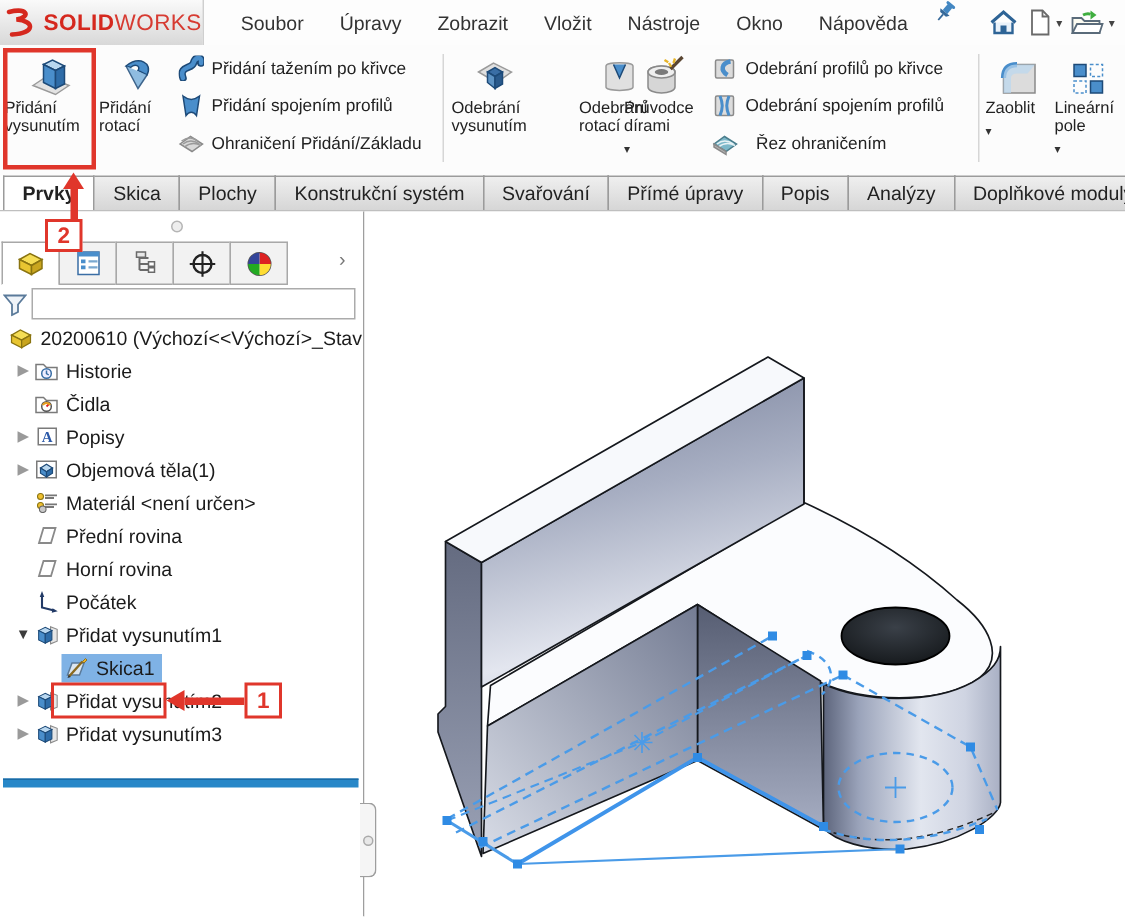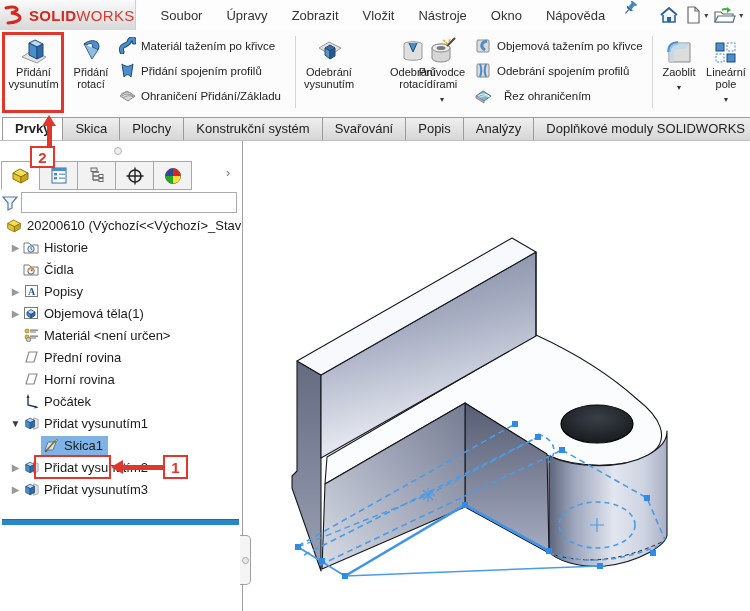--- a/index.html
+++ b/index.html
@@ -14,21 +14,21 @@
   .logo .works{font-weight:normal;opacity:.9;}
   .menus{display:flex;align-items:center;gap:2px;margin-left:14px;}
   .menu-item{font-size:13px;color:#333;padding:5px 11px;cursor:default;}
   .pin{margin-left:6px;}
   .qsep{width:1px;height:22px;background:#d0d0d0;margin:0 8px 0 10px;}
   .qbtn{display:flex;align-items:center;padding:2px 3px;}
   .caret{font-size:8px;color:#444;margin-left:3px;}
 
   
   .ribbon{position:absolute;left:0;top:30px;width:750px;height:87px;background:#fcfcfc;}
-  .rbtn{position:absolute;top:4px;text-align:center;font-size:11px;line-height:12px;color:#222;}
+  .rbtn{position:absolute;top:4px;font-size:11px;line-height:12px;color:#222;}
   .rbtn .ric{height:32px;display:flex;align-items:flex-end;justify-content:center;}
   .rlist{position:absolute;display:flex;align-items:center;gap:5px;font-size:11.5px;color:#222;white-space:nowrap;}
   .rsep{position:absolute;top:6px;width:1px;height:72px;background:#d6d6d6;}
   .rcaret{font-size:8px;color:#333;display:block;margin-top:4px;}
 
   
   .cmdtabs{position:absolute;left:0;top:117px;width:750px;height:24px;border-bottom:1px solid #bfbfbf;display:flex;align-items:flex-end;padding-left:2px;box-sizing:border-box;background:#fff;}
   .ctab{font-size:13px;color:#222;background:linear-gradient(180deg,#efefef,#d6d6d6);border:1px solid #9b9b9b;border-bottom:none;padding:3px 12px 4px 12px;margin-right:-1px;white-space:nowrap;}
   .ctab.active{background:#fff;font-weight:bold;position:relative;}
 
@@ -156,21 +156,21 @@
       </svg>
         </div>
       <div>Přidání rotací</div>
     </div>
 
     <div class="rlist" style="left:119px;top:7px;">
       <svg width="17" height="17" viewBox="0 0 17 17">
           <path d="M3,15 C0,7 9,9 10,5 S16,0 15,5" fill="none" stroke="#1d4a78" stroke-width="5" stroke-linecap="round"></path>
           <path d="M3,15 C0,7 9,9 10,5 S16,0 15,5" fill="none" stroke="#4a8ecb" stroke-width="3" stroke-linecap="round"></path>
         </svg>
-      <span>Materiál tažením po křivce</span>
+      <span>Přidání tažením po křivce</span>
     </div>
     <div class="rlist" style="left:119px;top:32px;">
       <svg width="17" height="17" viewBox="0 0 17 17">
           <path d="M3,2 C7,5 10,5 14,2 L12,15 C10,12 7,12 5,15 Z" fill="#4a8ecb" stroke="#1d4a78"></path>
         </svg>
       <span>Přidání spojením profilů</span>
     </div>
     <div class="rlist" style="left:119px;top:57px;">
       <svg width="17" height="17" viewBox="0 0 17 17">
           <polygon points="1,9 8,4 16,9 9,14" fill="#d9d9d9" stroke="#8a8a8a"></polygon>
@@ -215,21 +215,21 @@
         </div>
       <div>Průvodce dírami</div>
       <span class="rcaret">▾</span>
     </div>
 
     <div class="rlist" style="left:475px;top:7px;">
       <svg width="17" height="17" viewBox="0 0 17 17">
           <rect x="2" y="3" width="12" height="12" rx="1" fill="#dcdcdc" stroke="#8a8a8a"></rect>
           <path d="M12,4 C6,5 5,10 10,13" fill="none" stroke="#4a8ecb" stroke-width="3"></path>
         </svg>
-      <span>Objemová tažením po křivce</span>
+      <span>Odebrání profilů po křivce</span>
     </div>
     <div class="rlist" style="left:475px;top:32px;">
       <svg width="17" height="17" viewBox="0 0 17 17">
           <rect x="2" y="2" width="12" height="13" rx="1" fill="#dcdcdc" stroke="#8a8a8a"></rect>
           <path d="M5,2 C7,7 7,10 5,15 M11,2 C9,7 9,10 11,15" fill="none" stroke="#4a8ecb" stroke-width="2"></path>
         </svg>
       <span>Odebrání spojením profilů</span>
     </div>
     <div class="rlist" style="left:475px;top:57px;gap:12px;">
       <svg width="17" height="17" viewBox="0 0 17 17">
@@ -267,20 +267,21 @@
       <span class="rcaret">▾</span>
     </div>
   </div>
 
   <div class="cmdtabs">
     <span class="ctab active">Prvky</span>
     <span class="ctab">Skica</span>
     <span class="ctab">Plochy</span>
     <span class="ctab">Konstrukční systém</span>
     <span class="ctab">Svařování</span>
+    <span class="ctab">Přímé úpravy</span>
     <span class="ctab">Popis</span>
     <span class="ctab">Analýzy</span>
     <span class="ctab">Doplňkové moduly SOLIDWORKS</span>
   </div>
 
   <div class="sidebar">
     <div class="paneldot"></div>
 
     <div class="ptabs">
       <div class="ptab sel">

